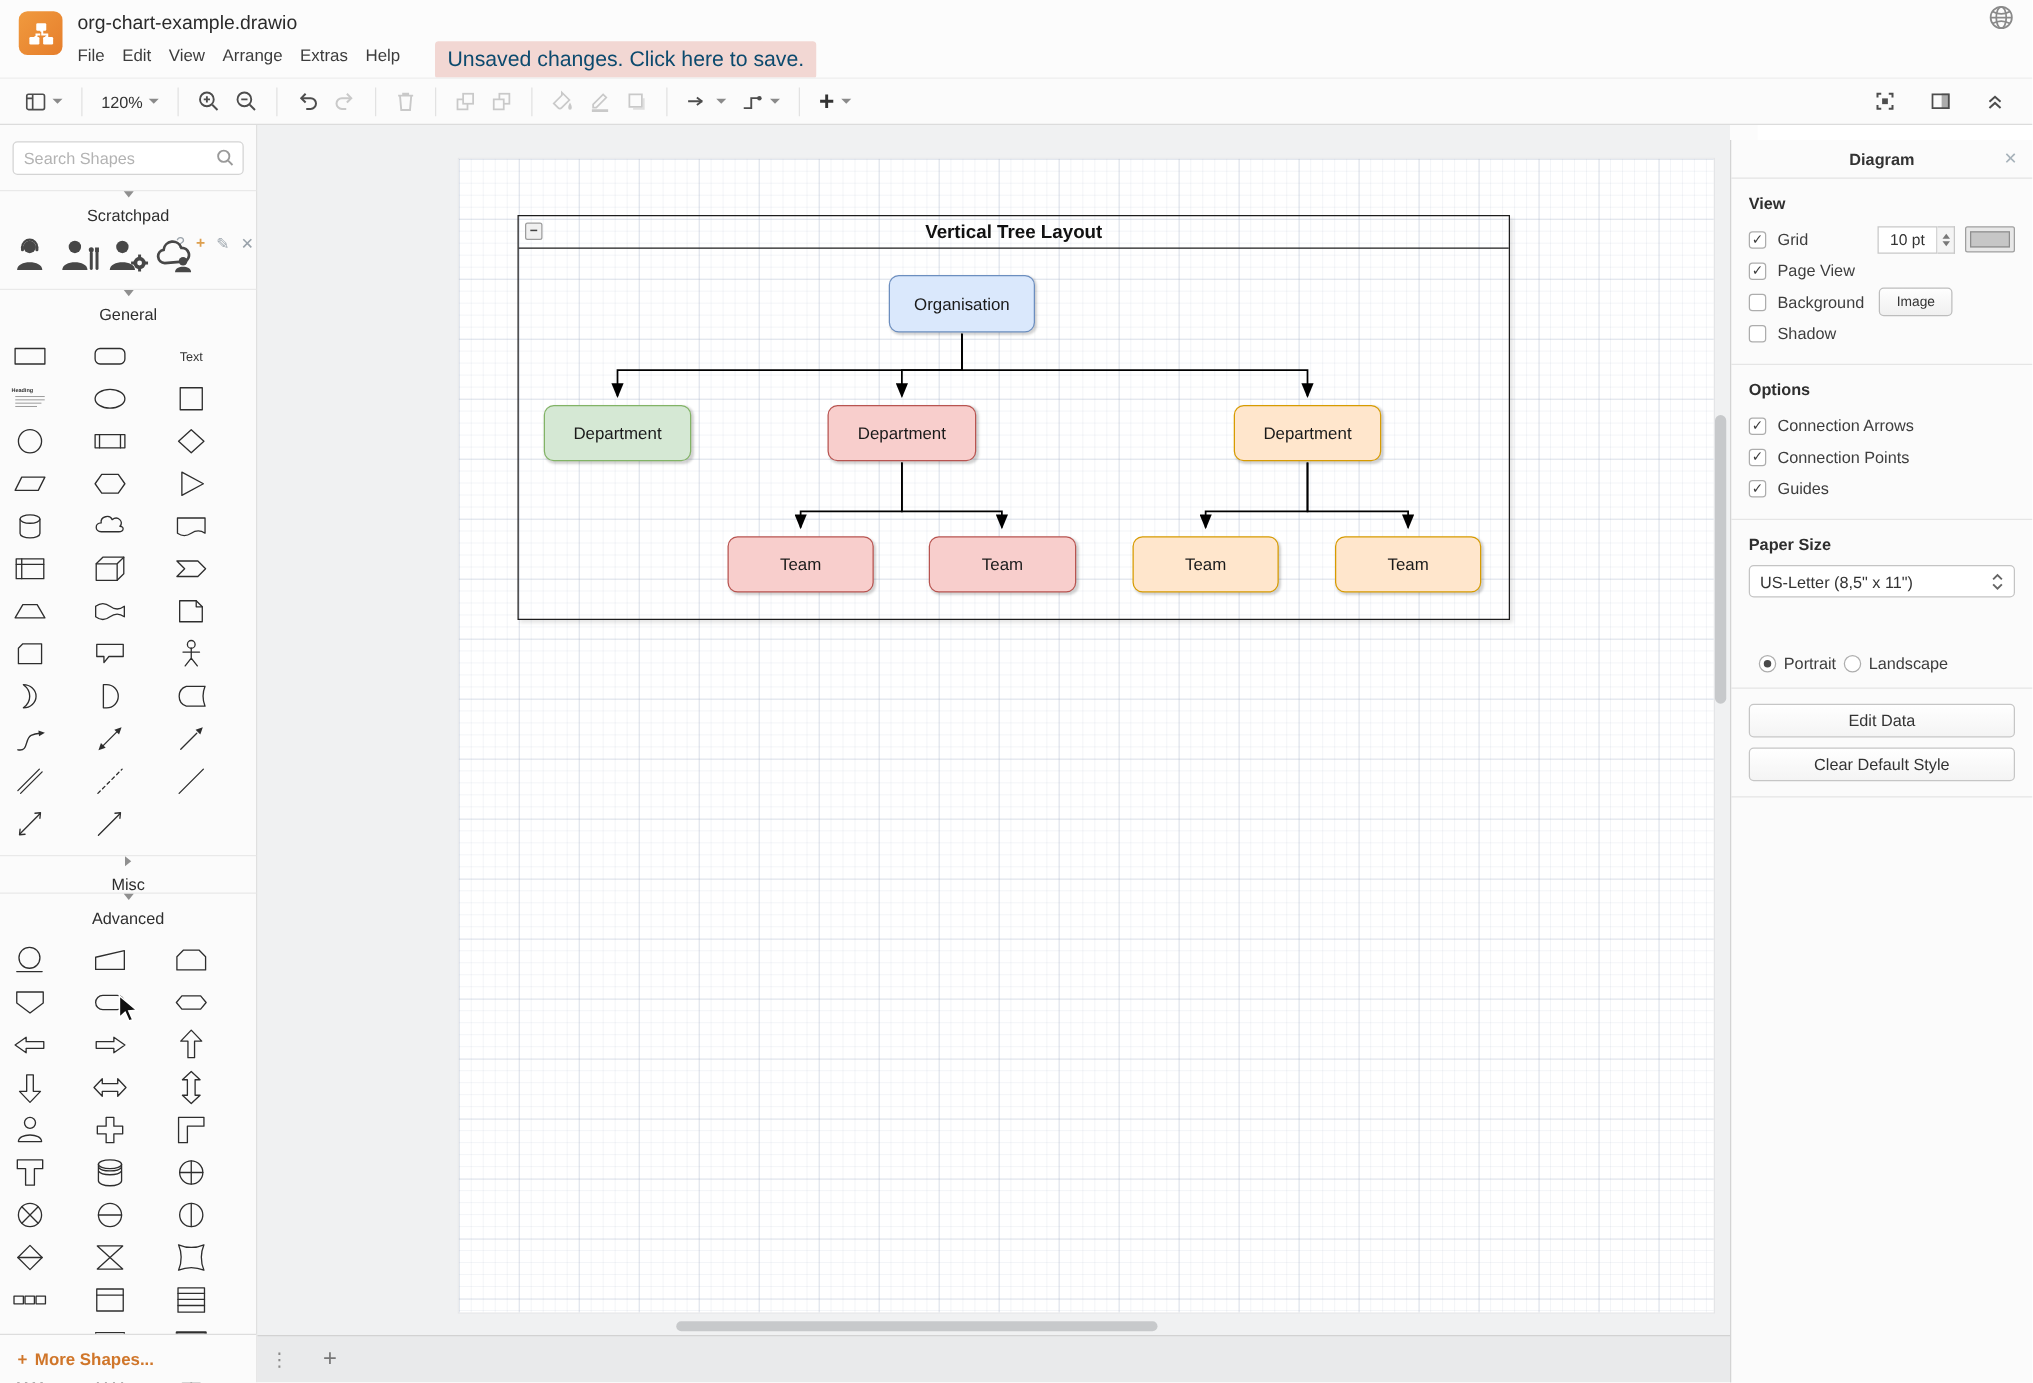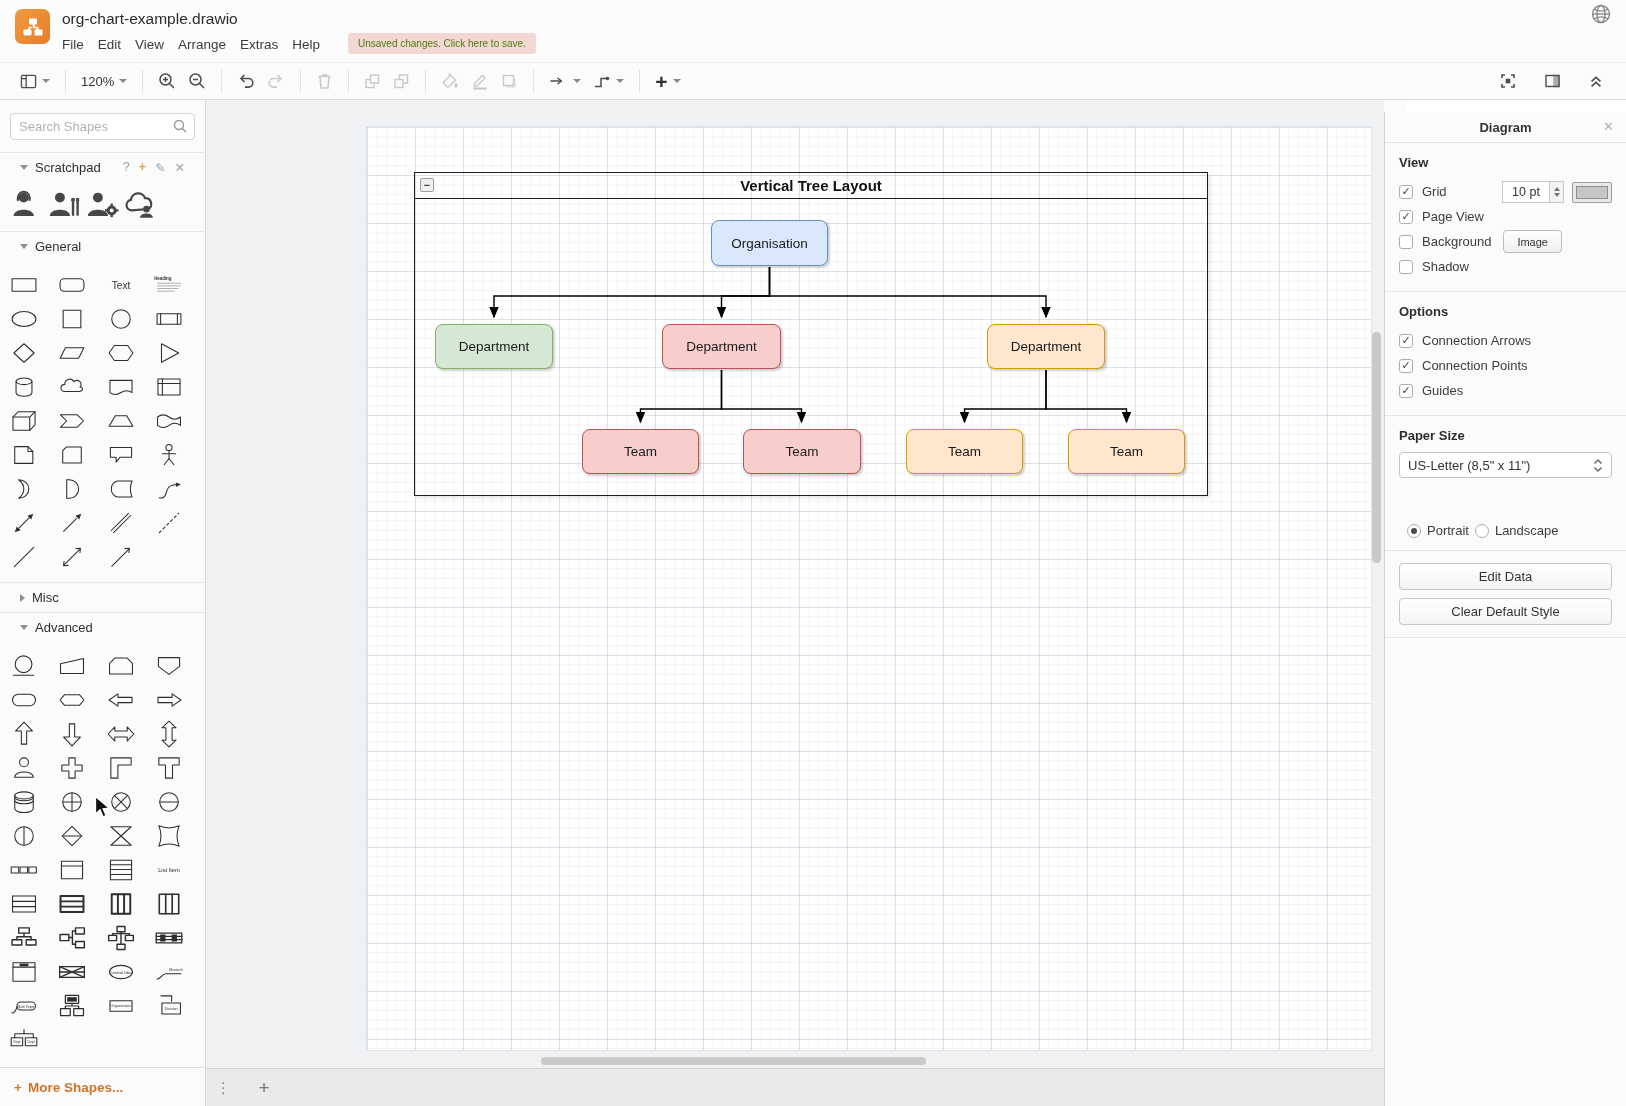--- a/index.html
+++ b/index.html
@@ -6,21 +6,21 @@
   html,body { width:1626px; height:1106px; overflow:hidden; font-family:"Liberation Sans","DejaVu Sans",sans-serif; background:#fff; }
   .app { position:relative; width:1406px; height:1106px; background:#fcfcfc; }
 
   
   .header { position:absolute; left:0; top:0; width:1626px; height:62px; background:#fcfcfc; }
   .logo { position:absolute; left:15px; top:9px; width:35px; height:35px; border-radius:7px;
           background:linear-gradient(135deg,#f09a3e,#e67e2c); display:flex; align-items:center; justify-content:center; }
   .doc-title { position:absolute; left:62px; top:10px; font-size:15.5px; color:#2b2b2b; }
   .menubar { position:absolute; left:62px; top:37px; display:flex; gap:14px; font-size:13.5px; color:#3c3c3c; }
   .menubar span { cursor:default; }
-  .unsaved { position:absolute; left:348px; top:33px; background:#f2d7d3; color:#4d7c0f; font-size:10px;
+  .unsaved { position:absolute; left:348px; top:33px; background:#f2d7d3; color:#0c4a6e; font-size:17px;
              padding:5px 10px; border-radius:3px; }
   .globe { position:absolute; right:14px; top:3px; color:#8a8a8a; }
 
   
   .toolbar { position:absolute; left:0; top:62px; width:1626px; height:38px; background:#fbfbfb;
              border-top:1px solid #eee; border-bottom:1px solid #dcdcdc; display:flex; align-items:center; padding-left:14px; }
   .tbtn { height:28px; display:flex; align-items:center; justify-content:center; padding:0 4px; margin:0 2px; color:#4d4d4d; }
   .tbtn.dis { color:#c9c9c9; }
   .tsep { width:1px; height:23px; background:#e2e2e2; margin:0 9px; }
   .caret { width:0; height:0; border-left:4px solid transparent; border-right:4px solid transparent;
@@ -30,29 +30,29 @@
   .tb-right { margin-left:auto; display:flex; gap:15px; padding-right:16px; color:#555; }
 
   
   .sidebar { position:absolute; left:0; top:100px; width:206px; height:1006px; background:#fbfbfb;
              border-right:1px solid #d8d8d8; }
   .searchwrap { padding:13px 10px 12px 10px; position:relative; }
   .searchbox { width:100%; height:27px; border:1px solid #d4d4d4; border-radius:4px; background:#fff;
                font-size:13px; padding:0 26px 0 8px; color:#444; font-family:inherit; }
   .searchbox::placeholder { color:#b3b3b3; }
   .searchicon { position:absolute; right:18px; top:19px; color:#9a9a9a; }
-  .sect { border-top:1px solid #e9e9e9; height:30px; display:flex; align-items:center; padding:0 20px; gap:7px;
-          font-size:13px; color:#2e2e2e; }
+  .sect { border-top:1px solid #e9e9e9; height:30px; display:flex; align-items:center; padding:0 2px; gap:7px;
+          font-size:13px; color:#2e2e2e;flex-direction:column; }
   .chev { width:0; height:0; }
   .chev.down { border-left:4.5px solid transparent; border-right:4.5px solid transparent; border-top:5px solid #8f8f8f; }
   .chev.right { border-top:4.5px solid transparent; border-bottom:4.5px solid transparent; border-left:5px solid #8f8f8f; }
   .sp-actions { margin-left:auto; display:flex; gap:9px; font-size:12.5px; color:#9aa3ab; }
   .sp-actions .plus { color:#dd9f4e; font-weight:bold; }
   .scratchrow { display:flex; gap:2px; padding:6px 6px 12px 8px; }
-  .shapegrid { display:grid; grid-template-columns:repeat(4,1fr); padding:8px 6px 10px 6px; row-gap:3px; }
+  .shapegrid { display:grid; grid-template-columns:repeat(3,1fr); padding:8px 6px 10px 6px; row-gap:3px; }
   .cell { width:36px; height:31px; display:flex; align-items:center; justify-content:center; }
   .morewrap { position:absolute; left:0; bottom:0; width:100%; height:39px; border-top:1px solid #ddd;
               display:flex; align-items:center; padding-left:14px; gap:6px; color:#d0762a; font-size:13.5px; font-weight:bold; background:#fbfbfb;}
 
   
   .canvas { position:absolute; left:206px; top:100px; width:1178px; height:968px; background:#f0f1f2; overflow:hidden; }
   .page { position:absolute; left:160px; top:26px; width:1006px; height:925px; background:#fff; border:1px solid #e4e5e7;
           background-image:
             linear-gradient(rgba(170,184,204,0.14) 1px, transparent 1px),
             linear-gradient(90deg, rgba(170,184,204,0.14) 1px, transparent 1px),
@@ -75,21 +75,21 @@
   
   .panel { position:absolute; left:1384px; top:112px; width:242px; height:1006px; background:#fbfbfb; border-left:1px solid #d4d4d4; font-size:13px; color:#3d3d3d; }
   .panel-header { height:31px; border-bottom:1px solid #e3e3e3; display:flex; align-items:center; justify-content:center;
                   font-weight:bold; color:#333; position:relative; }
   .panel-close { position:absolute; right:12px; top:7px; color:#a7b2ba; font-size:13px; }
   .psection { padding:12px 14px 12px 14px; border-bottom:1px solid #e5e5e5; }
   .ptitle { font-weight:bold; color:#2e2e2e; margin-bottom:9px; }
   .prow { display:flex; align-items:center; height:25px; }
   .cb { width:14px; height:14px; border:1px solid #adadad; border-radius:3px; background:#fff; margin-right:9px;
         display:flex; align-items:center; justify-content:center; font-size:11px; font-weight:bold; color:#3c3c3c; flex:0 0 auto;}
-  .rightgrp { margin-left:auto; display:flex; align-items:flex-end; }
+  .rightgrp { margin-left:auto; display:flex; align-items:center; }
   .gridsize { width:48px; height:22px; border:1px solid #c7c7c7; background:#fff; display:flex; align-items:center;
               justify-content:center; font-size:12.5px; color:#333; }
   .stepper { width:14px; height:22px; border:1px solid #c7c7c7; border-left:none; display:flex; flex-direction:column;
              align-items:center; justify-content:center; gap:2px; background:#f4f4f4; }
   .stepper i { width:0; height:0; border-left:3.5px solid transparent; border-right:3.5px solid transparent; }
   .stepper .up { border-bottom:4px solid #777; }
   .stepper .dn { border-top:4px solid #777; }
   .swatch { width:40px; height:21px; border:1px solid #9f9f9f; border-radius:2px; background:#e8e8e8; margin-left:8px;
             display:flex; align-items:center; justify-content:center; }
   .swatch i { display:block; width:32px; height:13px; background:#c6c6c6; border:1px solid #8d8d8d; }

